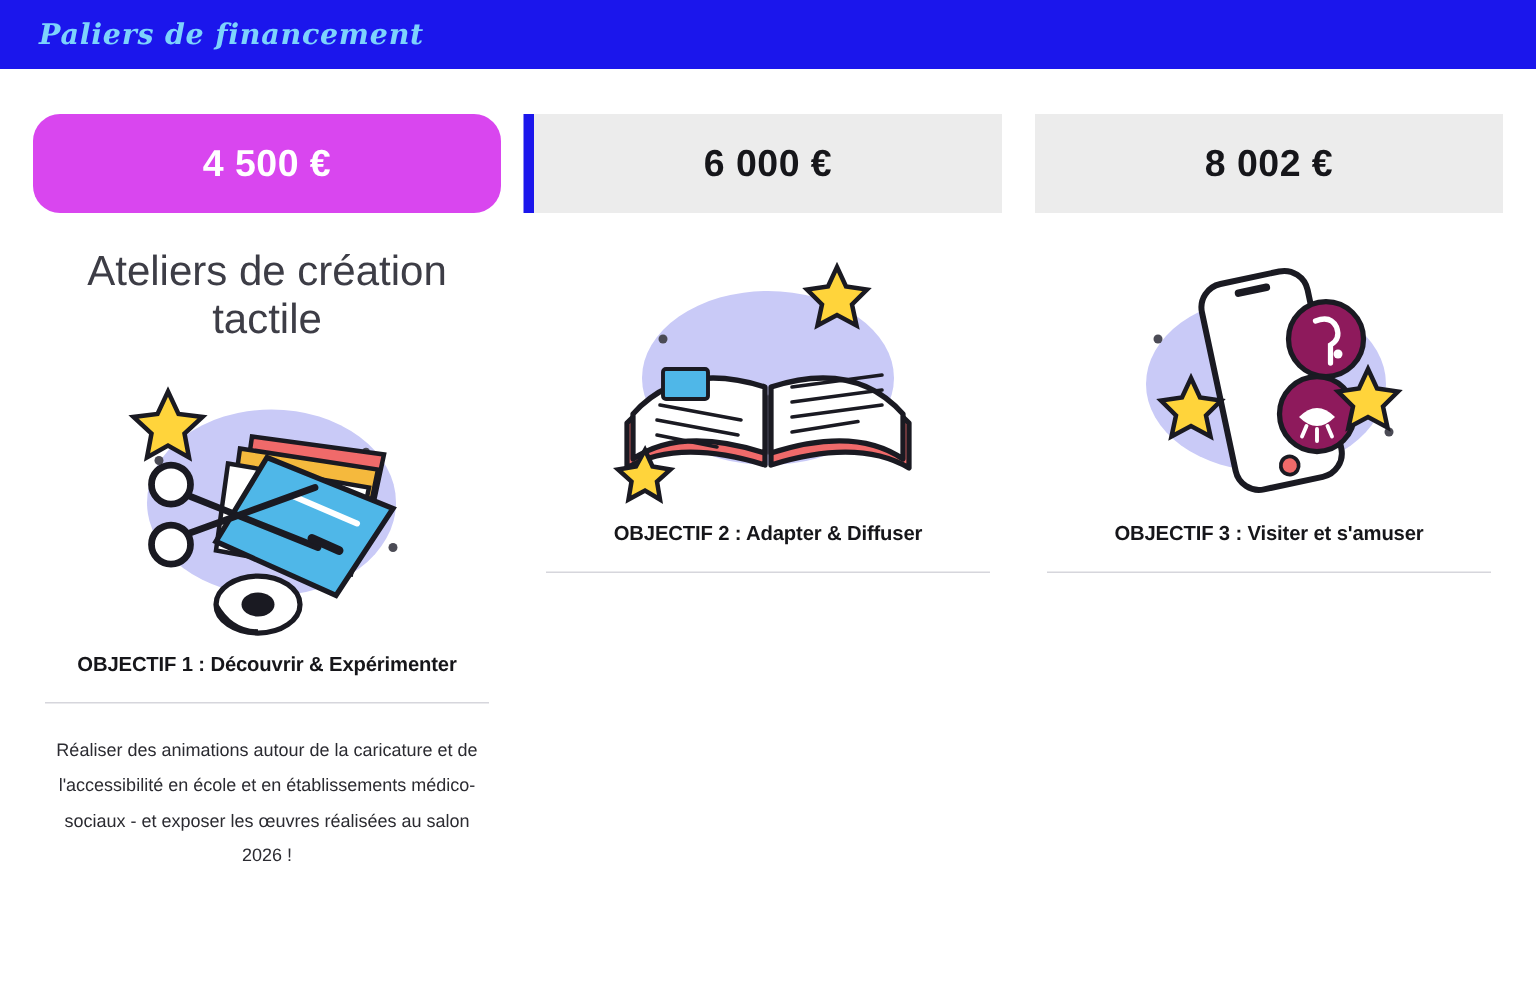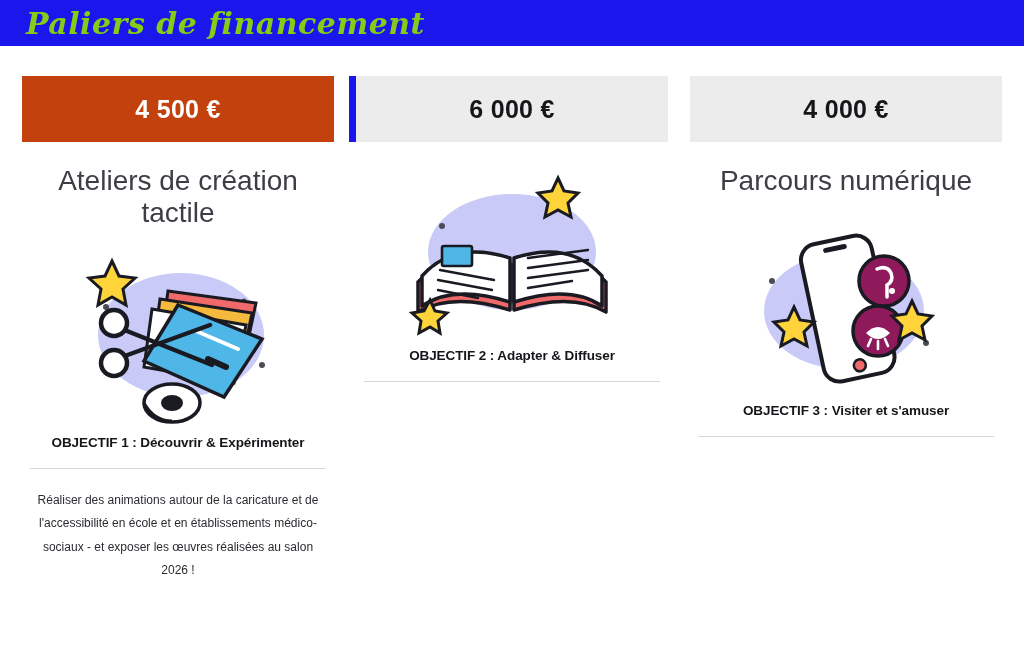--- a/index.html
+++ b/index.html
@@ -19,22 +19,22 @@
     height: 46px;
     background: #1b16ec;
     display: flex;
     align-items: center;
     padding-left: 26px;
   }
   .banner-title {
     font-family: "DejaVu Serif", serif;
     font-style: italic;
     font-weight: bold;
-    font-size: 30px;
-    color: #84cc16;
+    font-size: 19px;
+    color: #7dd3fc;
     letter-spacing: 0.5px;
     white-space: nowrap;
   }
 
   
   .tiers {
     display: flex;
     padding: 30px 22px 0 22px;
     gap: 22px;
     align-items: flex-start;
@@ -47,21 +47,21 @@
   }
 
   .amount-box {
     width: 100%;
     height: 66px;
     display: flex;
     align-items: center;
     justify-content: center;
     position: relative;
   }
-  .amount-box.primary { background: #c2410c; }
+  .amount-box.primary { background: #d946ef; border-radius: 18px; }
   .amount-box.muted   { background: #ececec; }
   .amount-box.muted::before {
     
     content: "";
     position: absolute;
     left: -7px; top: 0; bottom: 0;
     width: 7px;
     background: transparent;
   }
   .tier:nth-child(2) .amount-box.muted::before { background: #1b16ec; }
@@ -208,23 +208,22 @@
         <path d="M48 140 l5 11 12 2 -9 8 2 12 -10 -6 -11 6 2 -12 -9 -8 12 -2 z" fill="#ffd43b" stroke="#1a1a22" stroke-width="3"></path>
       </svg>
     </div>
 
     <div class="objective">OBJECTIF 2 : Adapter &amp; Diffuser</div>
     <div class="divider"></div>
   </div>
 
   <div class="tier">
     <div class="amount-box muted">
-      <span class="amount">4 000 €</span>
-    </div>
-    <div class="tier-name">Parcours numérique</div>
+      <span class="amount">8 002 €</span>
+    </div>
 
     <div class="illus">
       <svg width="260" height="180" viewBox="0 0 260 180">
         <ellipse cx="128" cy="96" rx="80" ry="58" fill="#c9caf7"></ellipse>
         <circle cx="56" cy="66" r="3" fill="#4b4b55"></circle>
         <circle cx="210" cy="128" r="3" fill="#4b4b55"></circle>
 
         <g transform="rotate(-12 130 95)">
           <rect x="96" y="24" width="72" height="140" rx="16" fill="#ffffff" stroke="#1a1a22" stroke-width="4"></rect>
           <rect x="120" y="30" width="24" height="5" rx="2.5" fill="#1a1a22"></rect>

